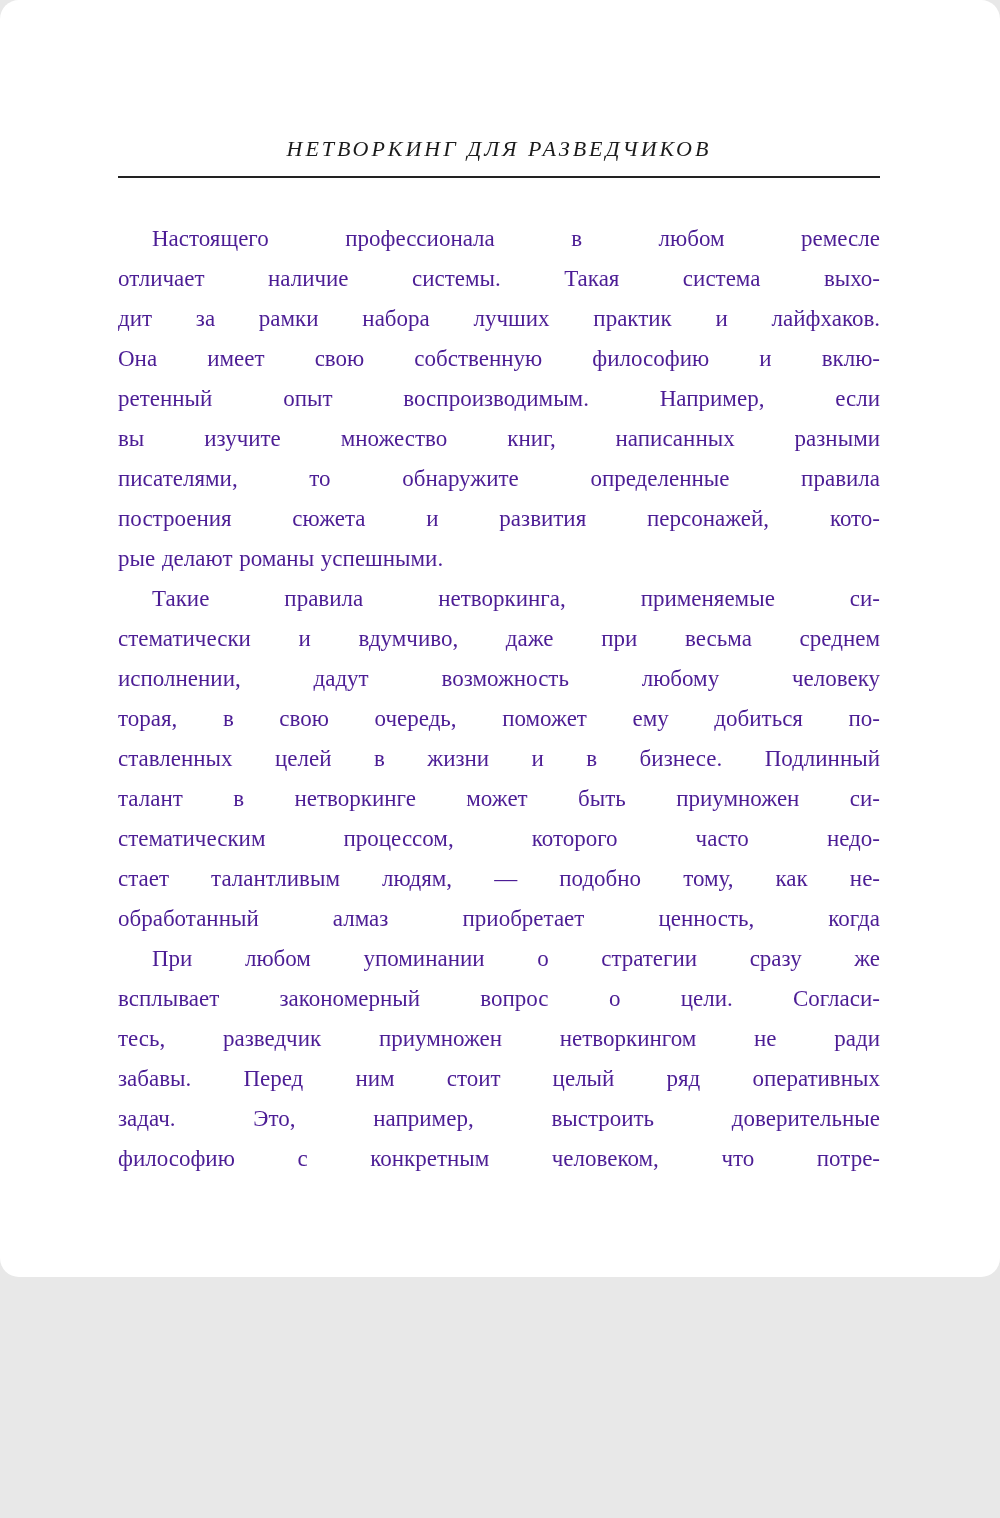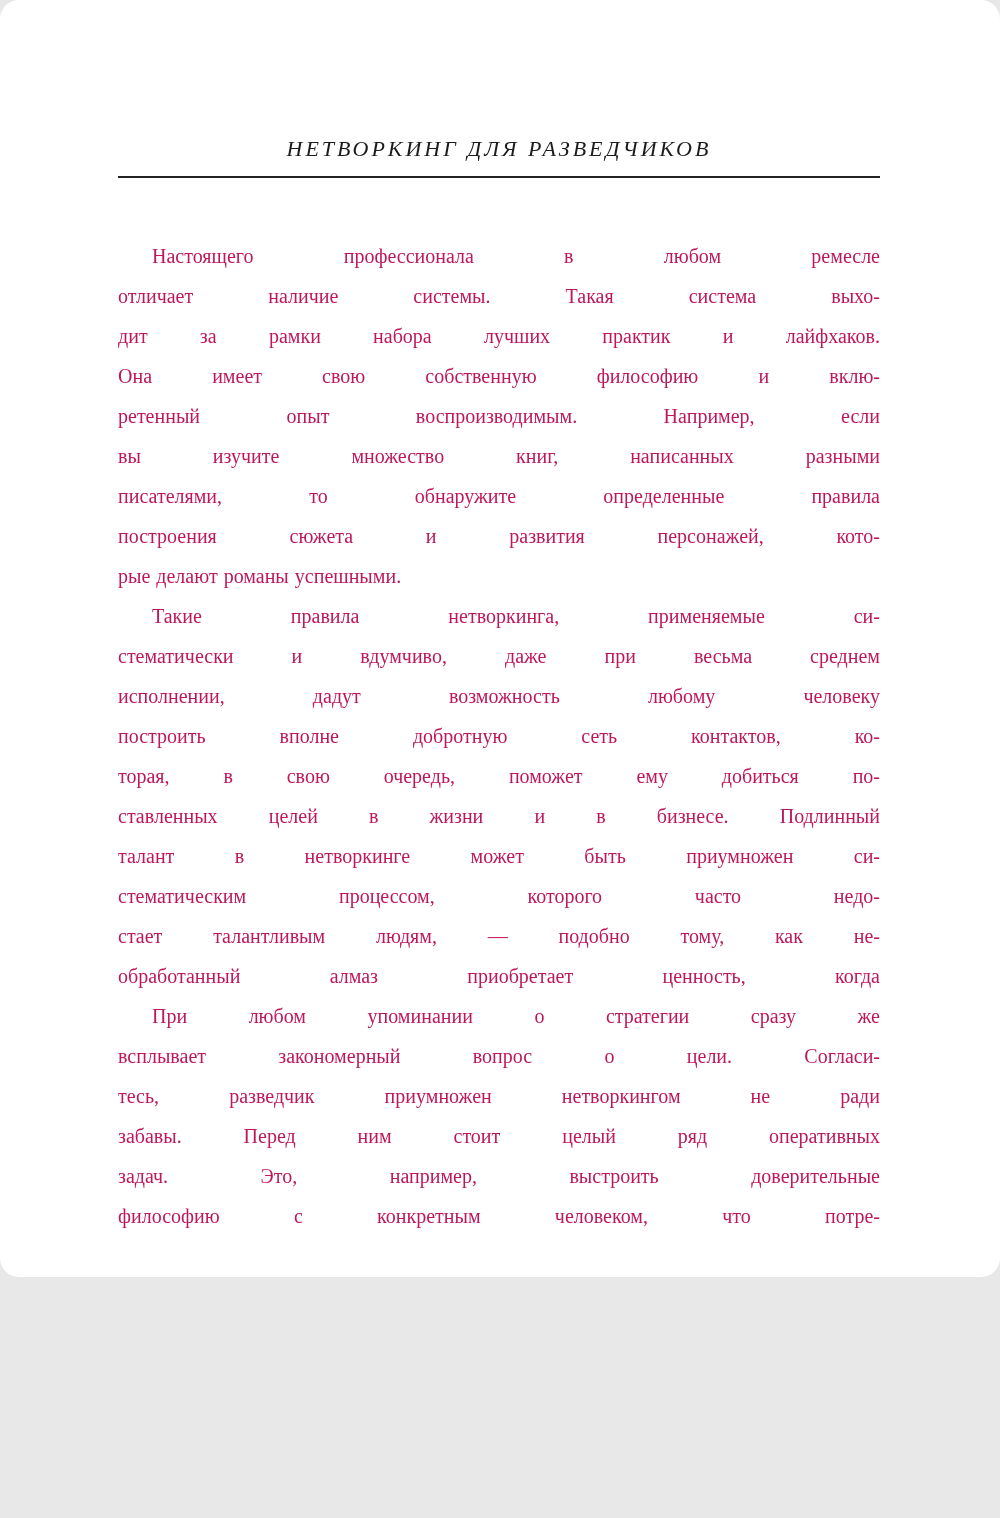--- a/index.html
+++ b/index.html
@@ -33,26 +33,26 @@
   .head-rule {
     position: absolute;
     top: 176px;
     left: 118px;
     width: 762px;
     height: 0;
     border-top: 2px solid #222222;
   }
   .body-text {
     position: absolute;
-    top: 236px;
+    top: 219px;
     left: 118px;
     width: 762px;
-    font-size: 20px;
+    font-size: 23px;
     line-height: 40px;
-    color: #be185d;
+    color: #4c1d95;
   }
   .line {
     text-align: justify;
     text-align-last: justify;
     word-spacing: 1px;
   }
   .line.first {
     text-indent: 34px;
   }
   .line.short {
@@ -81,21 +81,20 @@
       <div class="line">дит за рамки набора лучших практик и лайфхаков.</div>
       <div class="line">Она имеет свою собственную философию и вклю-</div>
       <div class="line">ретенный опыт воспроизводимым. Например, если</div>
       <div class="line">вы изучите множество книг, написанных разными</div>
       <div class="line">писателями, то обнаружите определенные правила</div>
       <div class="line">построения сюжета и развития персонажей, кото-</div>
       <div class="line short">рые делают романы успешными.</div>
       <div class="line first">Такие правила нетворкинга, применяемые си-</div>
       <div class="line">стематически и вдумчиво, даже при весьма среднем</div>
       <div class="line">исполнении, дадут возможность любому человеку</div>
-      <div class="line">построить вполне добротную сеть контактов, ко-</div>
       <div class="line">торая, в свою очередь, поможет ему добиться по-</div>
       <div class="line">ставленных целей в жизни и в бизнесе. Подлинный</div>
       <div class="line">талант в нетворкинге может быть приумножен си-</div>
       <div class="line">стематическим процессом, которого часто недо-</div>
       <div class="line">стает талантливым людям, — подобно тому, как не-</div>
       <div class="line">обработанный алмаз приобретает ценность, когда</div>
       <div class="line first">При любом упоминании о стратегии сразу же</div>
       <div class="line">всплывает закономерный вопрос о цели. Согласи-</div>
       <div class="line">тесь, разведчик приумножен нетворкингом не ради</div>
       <div class="line">забавы. Перед ним стоит целый ряд оперативных</div>

